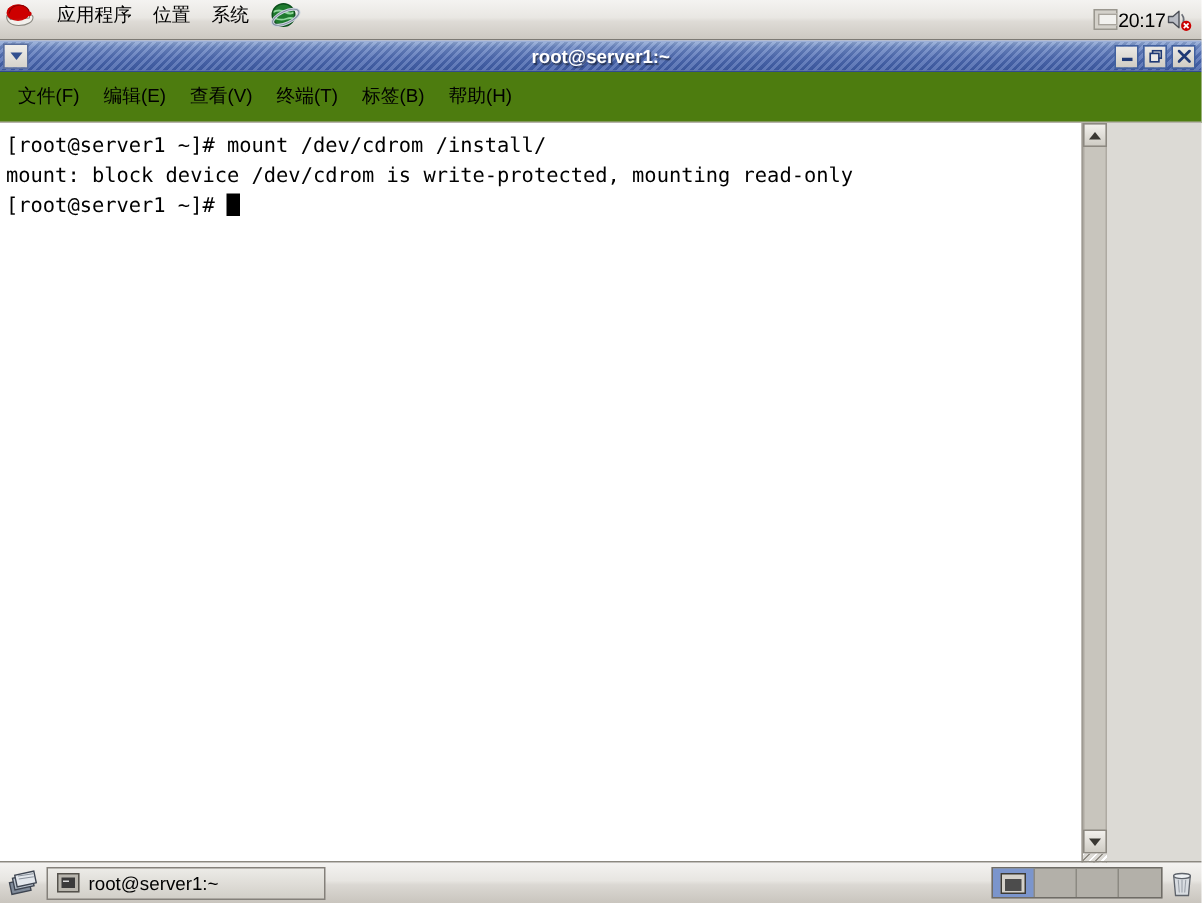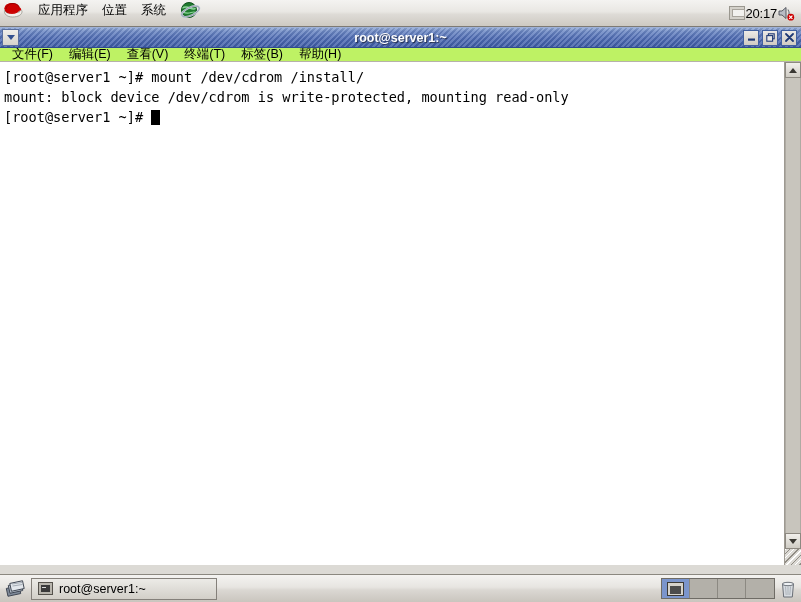--- a/index.html
+++ b/index.html
@@ -87,33 +87,33 @@
   .win-btn {
     width: 16px; height: 16px;
     background: linear-gradient(to bottom, #eceae6, #cfcbc3);
     border: 1px solid #41609e;
     display: flex; align-items: center; justify-content: center;
     font-size: 10px; color: #203a75; line-height: 1;
     font-family: "Liberation Sans", sans-serif;
   }
 
   .menubar {
-    height: 14px; width: 801px;
-    background: #bef264;
+    height: 34px; width: 801px;
+    background: #4d7c0f;
     border-bottom: 1px solid #b6b2aa;
     display: flex; align-items: center; padding-left: 4px;
   }
   .mb-item {
     font-size: 12.5px; color: #000; padding: 2px 8px 3px 8px;
     white-space: nowrap;
   }
 
   .term-area {
     position: relative;
-    width: 801px; height: 503px;
+    width: 738px; height: 503px;
     background: #ffffff;
     display: flex;
   }
   .term-text {
     flex: 1 1 auto;
     padding: 5px 0 0 4px;
     font-family: "DejaVu Sans Mono", monospace;
     font-size: 13.6px;
     line-height: 20px;
     color: #000000;

